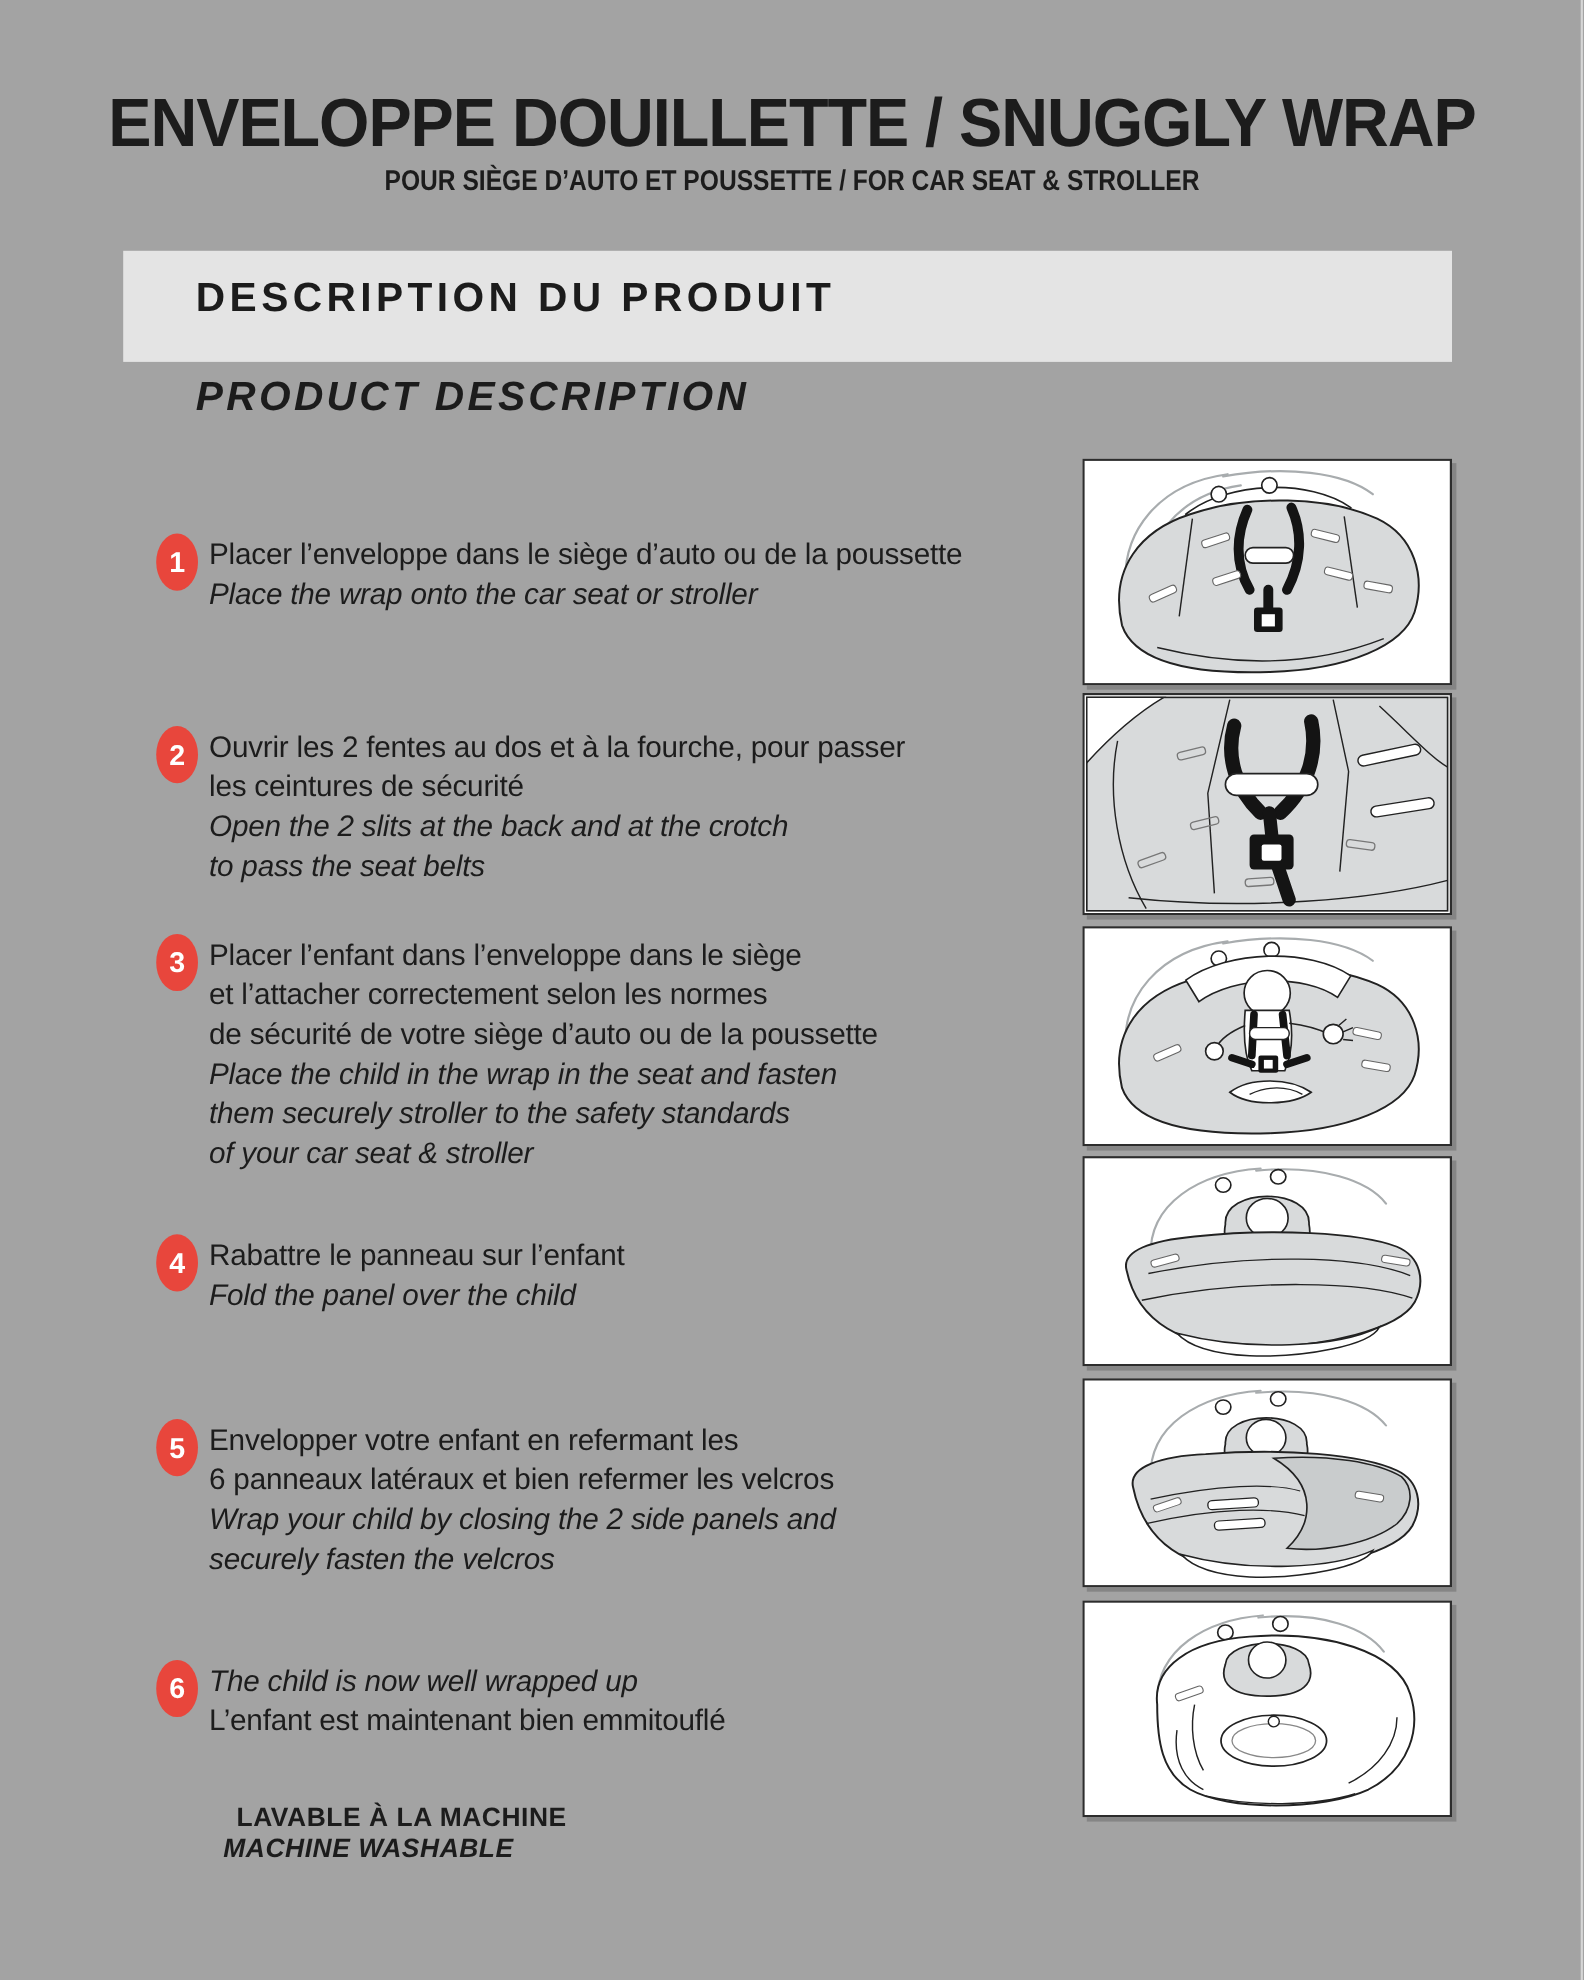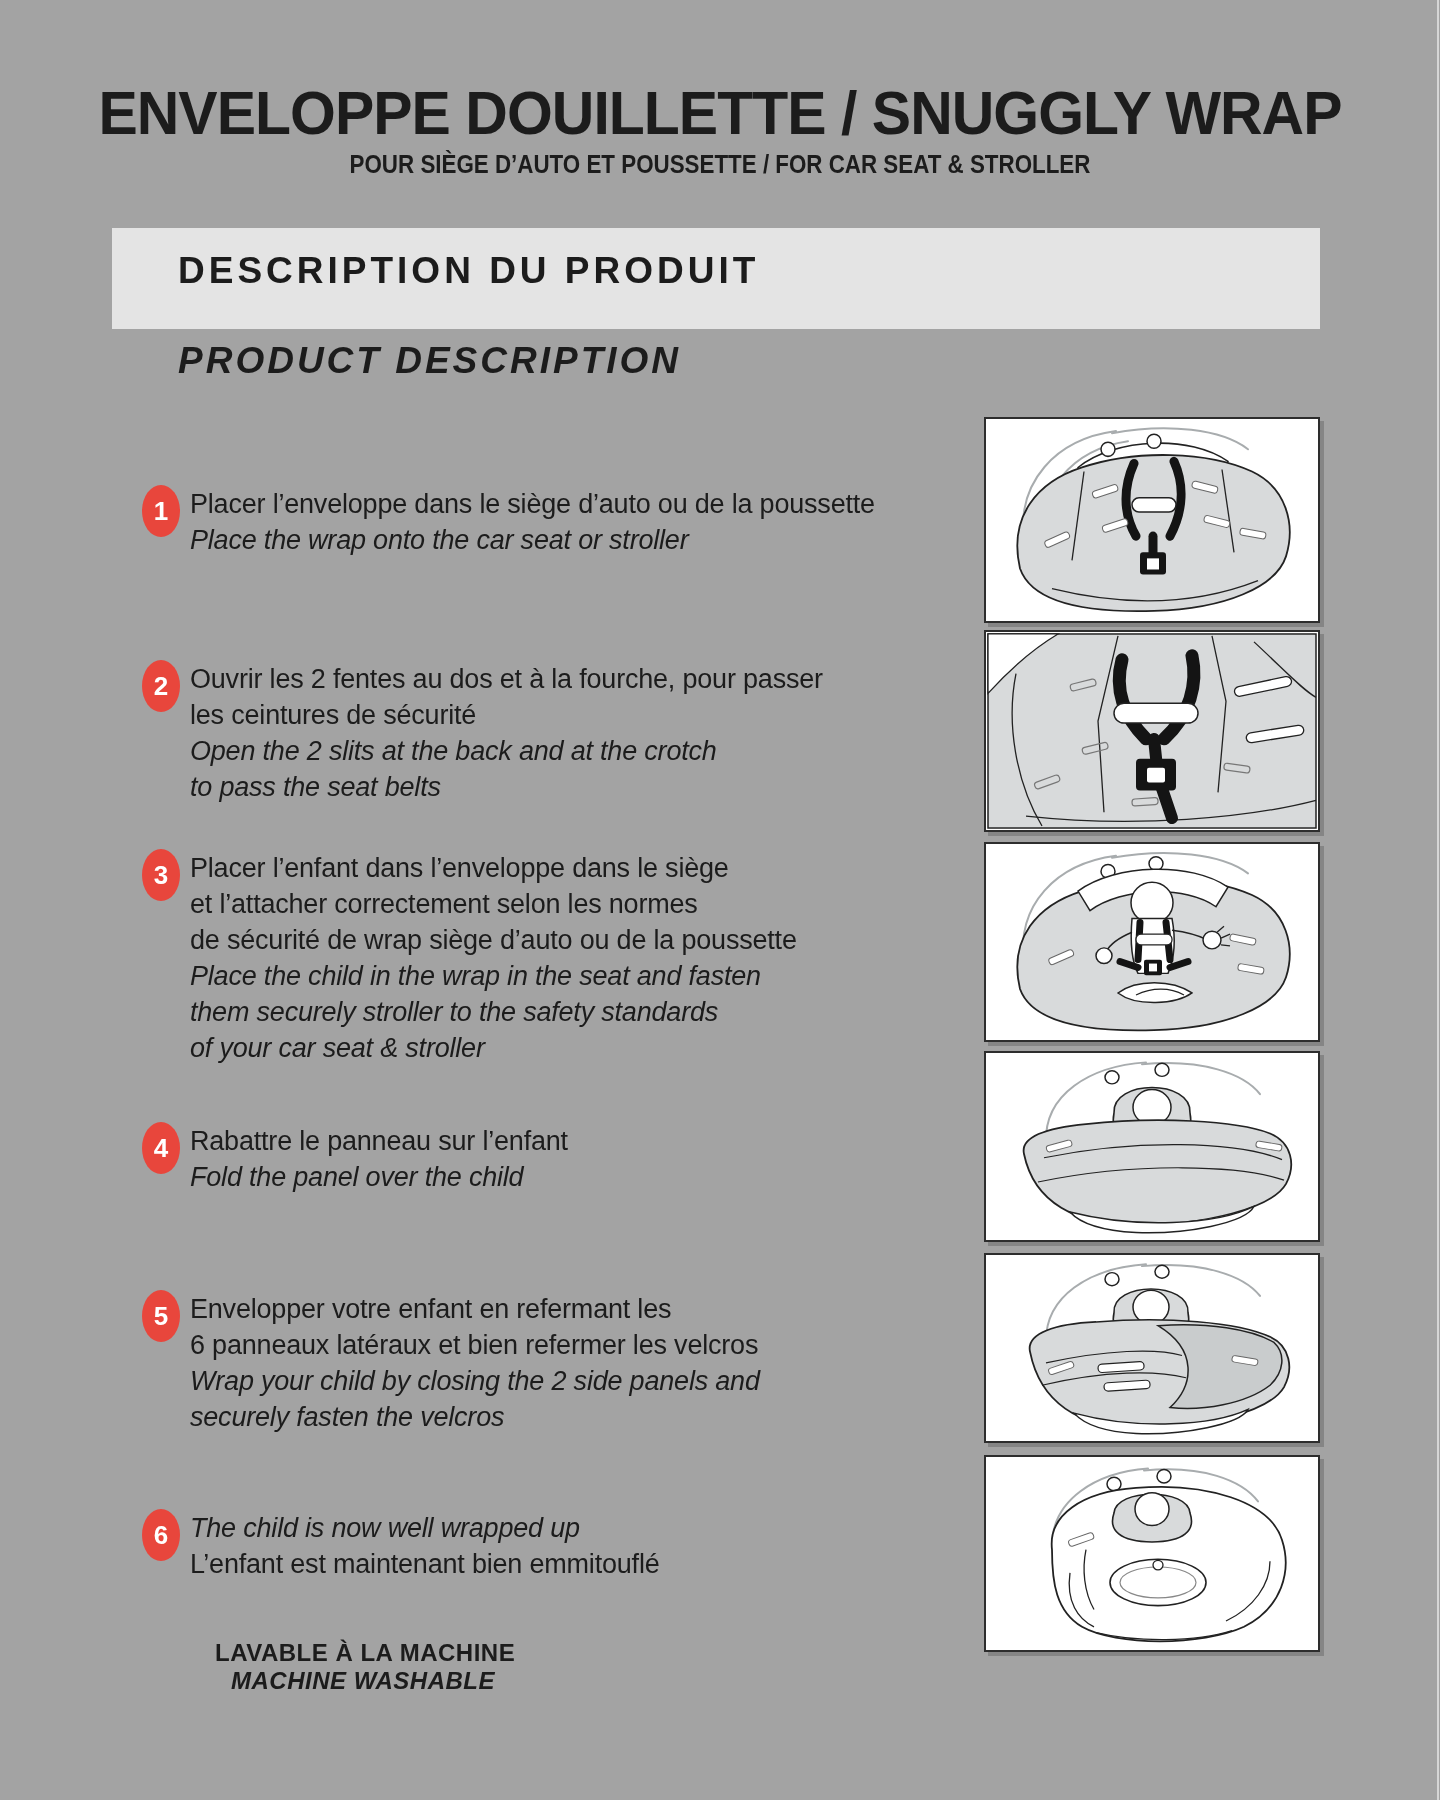--- a/index.html
+++ b/index.html
@@ -48,21 +48,21 @@
     border:2px solid #2d2d2d;box-sizing:border-box;
     box-shadow:4px 4px 0 rgba(0,0,0,0.18);
   }
   .fig svg{display:block;width:100%;height:100%;}
   
   .footer-fr{
     position:absolute;left:215px;top:1639px;font-size:24px;font-weight:bold;
     letter-spacing:0.5px;white-space:nowrap;
   }
   .footer-en{
-    position:absolute;left:231px;top:1667px;font-size:24px;font-weight:bold;
+    position:absolute;left:203px;top:1667px;font-size:24px;font-weight:bold;
     font-style:italic;letter-spacing:0.5px;white-space:nowrap;
   }
   .edge-line{position:absolute;top:0;right:1px;width:2px;height:1800px;background:#d6d6d6;}
 </style>
 </head>
 <body>
 
 <div class="page">
 
   <div class="main-title">ENVELOPPE DOUILLETTE / SNUGGLY WRAP</div>
@@ -89,21 +89,21 @@
       <span class="ln en">Open the 2 slits at the back and at the crotch</span>
       <span class="ln en">to pass the seat belts</span>
     </div>
   </div>
 
   <div class="step" style="top:850px">
     <div class="badge">3</div>
     <div class="step-text">
       <span class="ln fr">Placer l’enfant dans l’enveloppe dans le siège</span>
       <span class="ln fr">et l’attacher correctement selon les normes</span>
-      <span class="ln fr">de sécurité de wrap siège d’auto ou de la poussette</span>
+      <span class="ln fr">de sécurité de votre siège d’auto ou de la poussette</span>
       <span class="ln en">Place the child in the wrap in the seat and fasten</span>
       <span class="ln en">them securely stroller to the safety standards</span>
       <span class="ln en">of your car seat &amp; stroller</span>
     </div>
   </div>
 
   <div class="step" style="top:1123px">
     <div class="badge">4</div>
     <div class="step-text">
       <span class="ln fr">Rabattre le panneau sur l’enfant</span>

